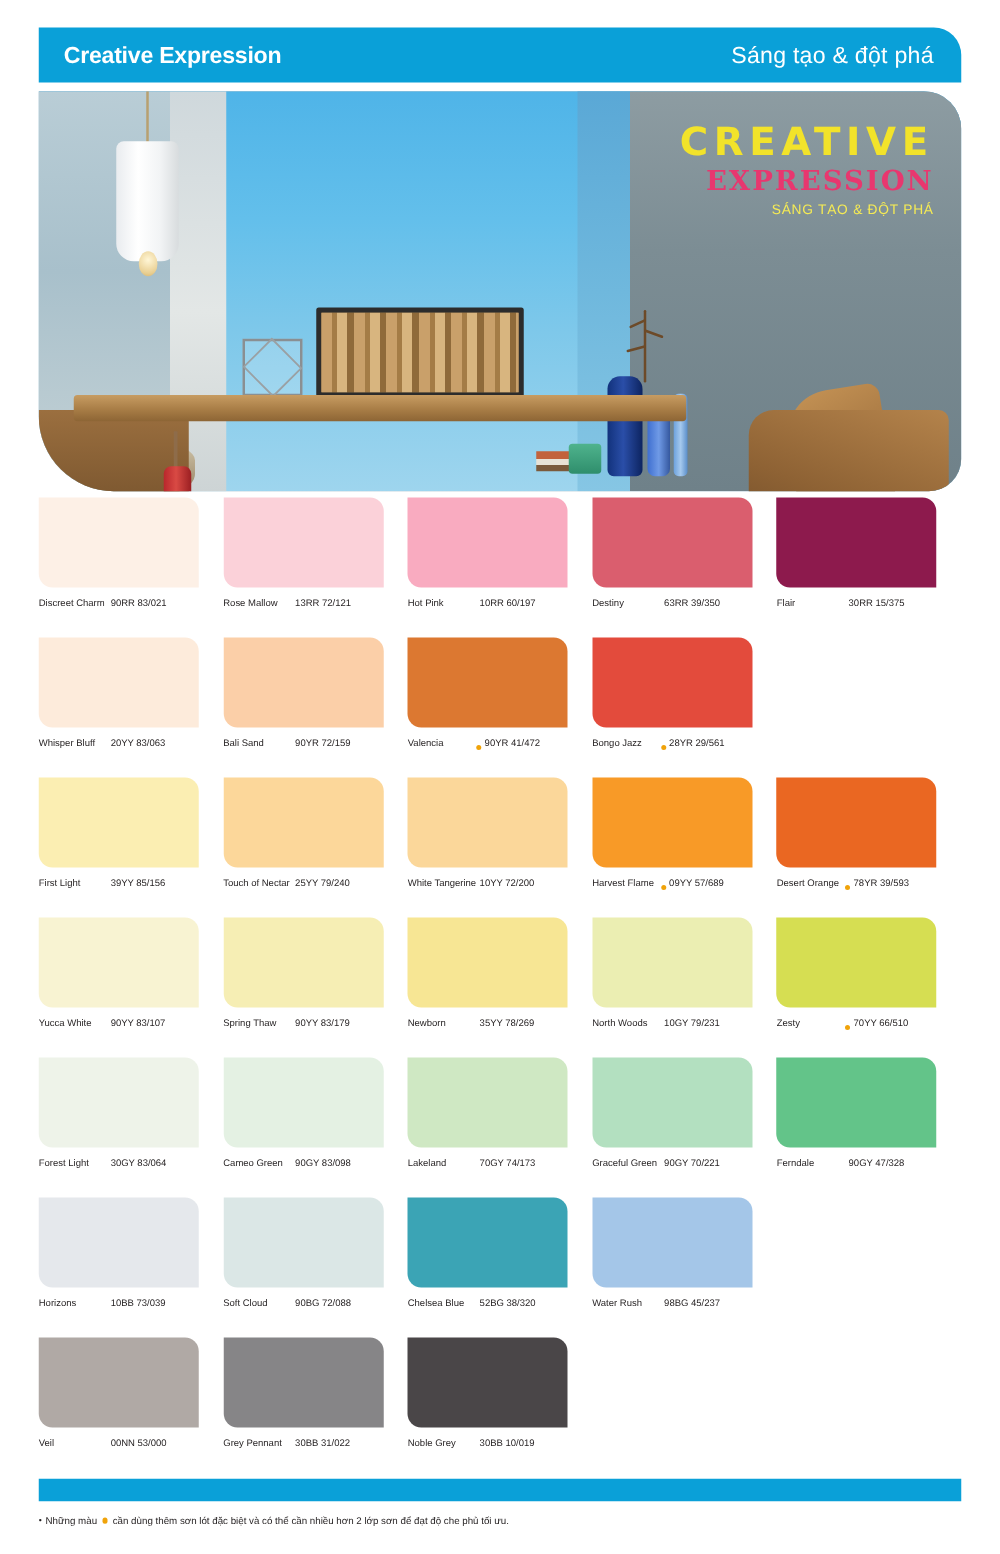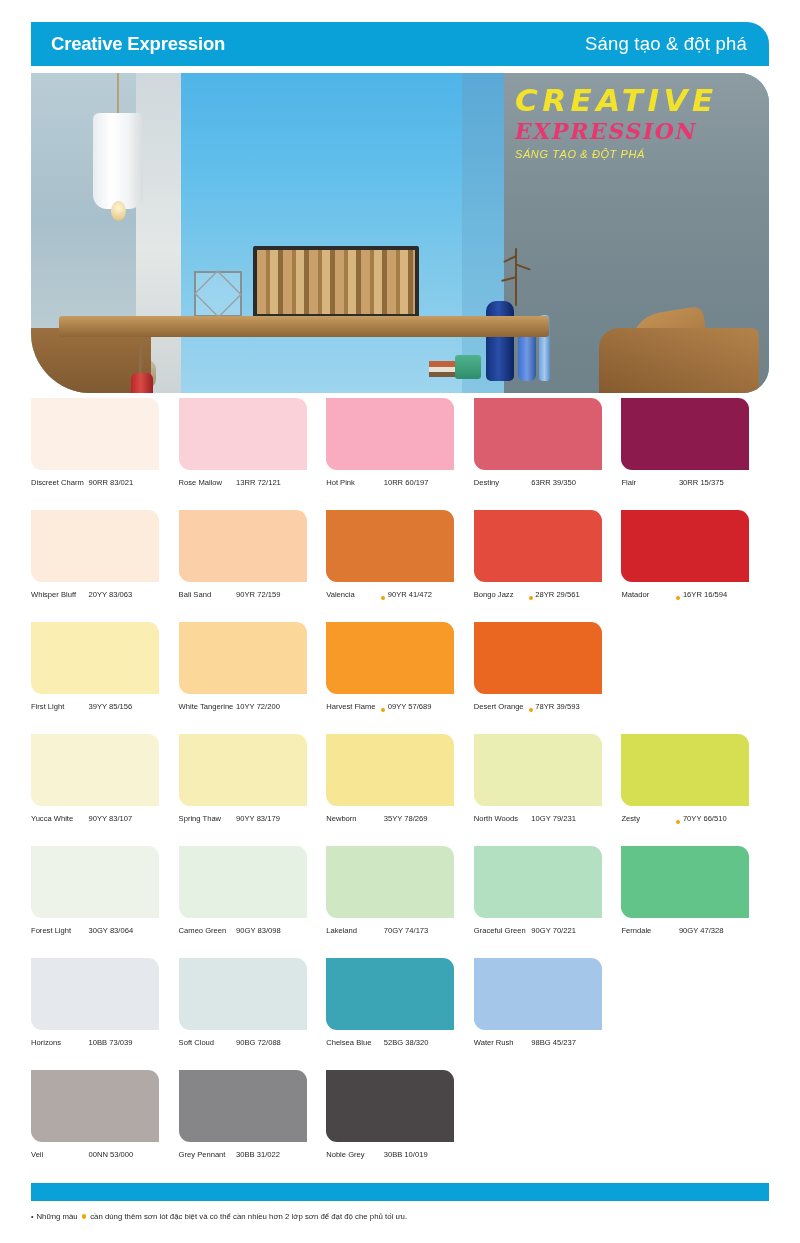--- a/index.html
+++ b/index.html
@@ -191,25 +191,24 @@
     position: absolute; right: 58px; top: 238px; width: 78px; height: 108px;
     background: linear-gradient(160deg,#c59355 0%,#9a6c3b 70%);
     border-radius: 36px 10px 8px 20px;
     transform: rotate(-9deg);
   }
 
   
   .hero-logo {
     position: absolute;
     right: 22px;
-    top: 12px;
+    top: 26px;
     width: 232px;
-    text-align: left;
+    text-align: right;
     line-height: 1;
-    font-style: italic;
   }
   .logo-creative {
     font-family: "DejaVu Sans", sans-serif;
     font-size: 31px;
     font-weight: bold;
     color: #f2e32a;
     letter-spacing: 4.5px;
   }
   .logo-expression {
     font-family: "DejaVu Serif", serif;
@@ -452,39 +451,39 @@
         <div class="swatch">
           <div class="swatch-chip" style="background: rgb(227, 75, 60);"></div>
           <div class="swatch-meta">
             <div class="swatch-name">Bongo Jazz</div>
             <div class="swatch-code-wrap">
               <span class="primer-dot"></span>
               <span>28YR 29/561</span>
             </div>
           </div>
         </div>
-        <div class="swatch">
-          <div class="swatch-chip" style="background: rgb(210, 35, 42);"></div>
-          <div class="swatch-meta">
-            <div class="swatch-name">Matador</div>
-            <div class="swatch-code-wrap">
-              <span class="primer-dot"></span>
-              <span>16YR 16/594</span>
-            </div>
-          </div>
-        </div>
       </div>
       <div class="swatch-row">
         <div class="swatch">
           <div class="swatch-chip" style="background: rgb(251, 238, 178);"></div>
           <div class="swatch-meta">
             <div class="swatch-name">First Light</div>
             <div class="swatch-code-wrap">
               <span class="primer-dot hidden"></span>
               <span>39YY 85/156</span>
+            </div>
+          </div>
+        </div>
+        <div class="swatch">
+          <div class="swatch-chip" style="background: rgb(252, 215, 154);"></div>
+          <div class="swatch-meta">
+            <div class="swatch-name">Touch of Nectar</div>
+            <div class="swatch-code-wrap">
+              <span class="primer-dot hidden"></span>
+              <span>25YY 79/240</span>
             </div>
           </div>
         </div>
         <div class="swatch">
           <div class="swatch-chip" style="background: rgb(251, 215, 154);"></div>
           <div class="swatch-meta">
             <div class="swatch-name">White Tangerine</div>
             <div class="swatch-code-wrap">
               <span class="primer-dot hidden"></span>
               <span>10YY 72/200</span>

